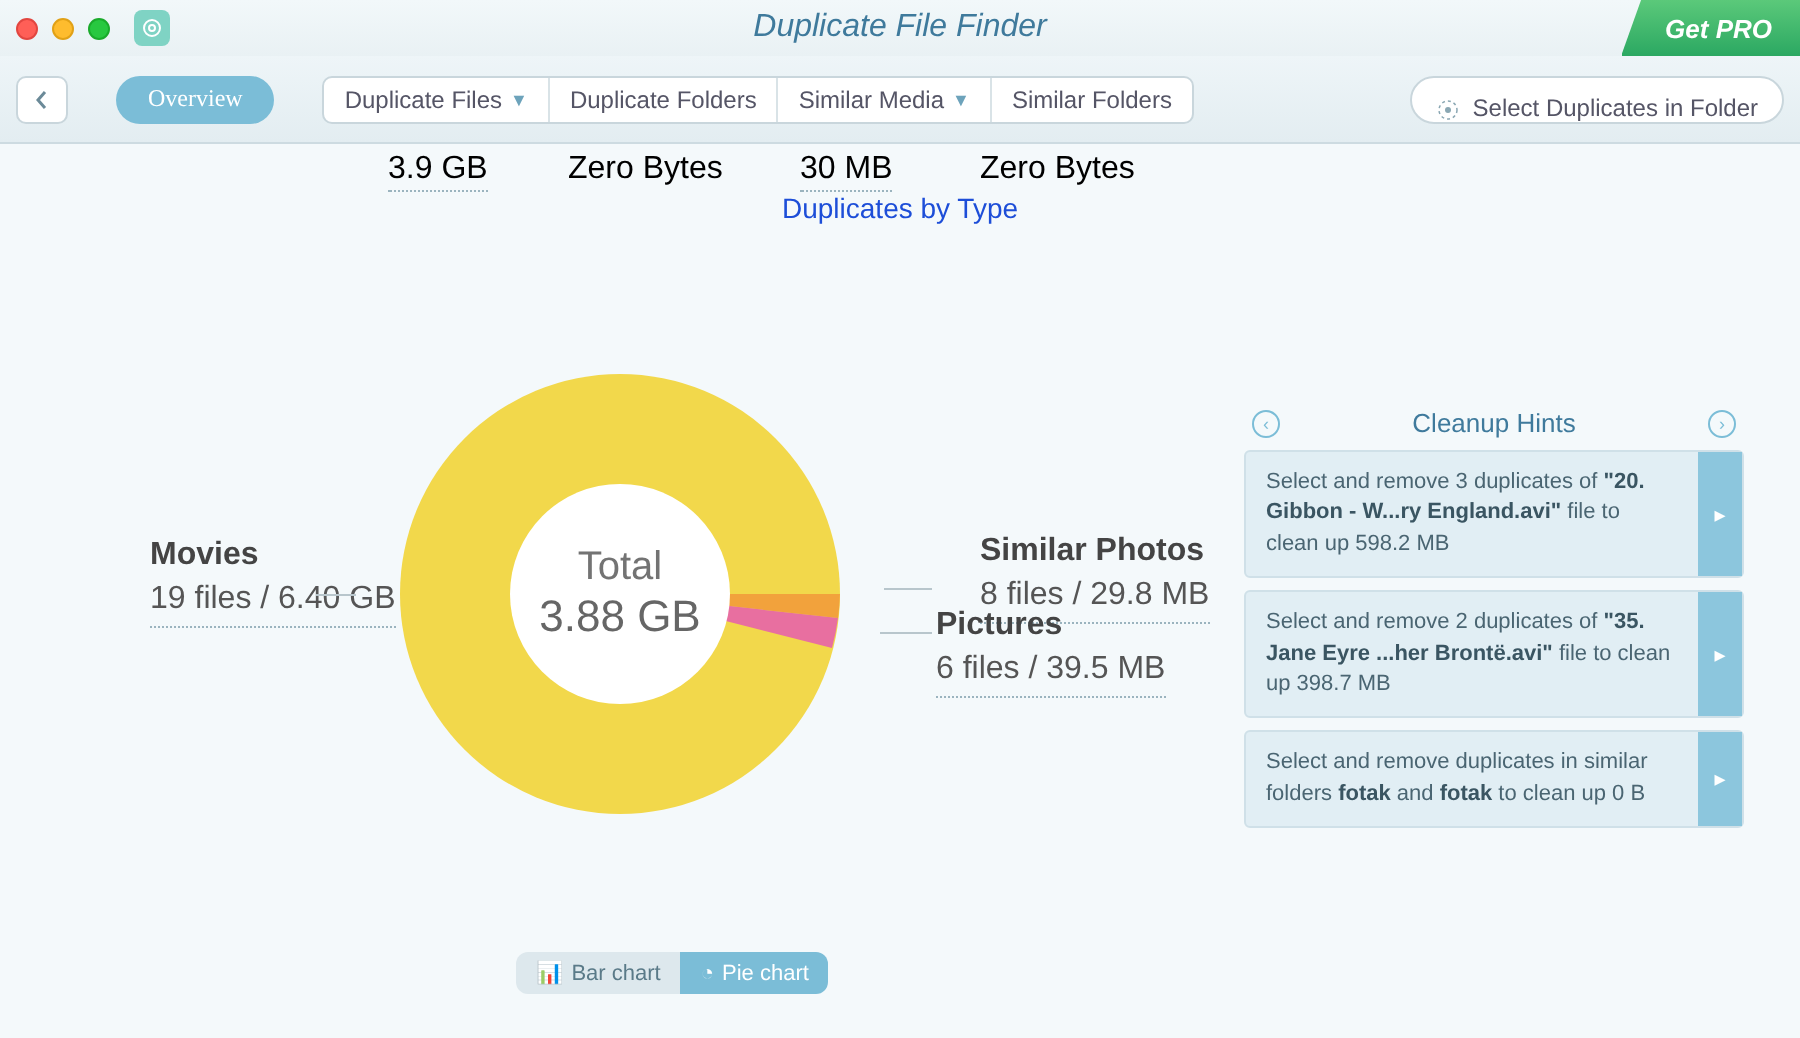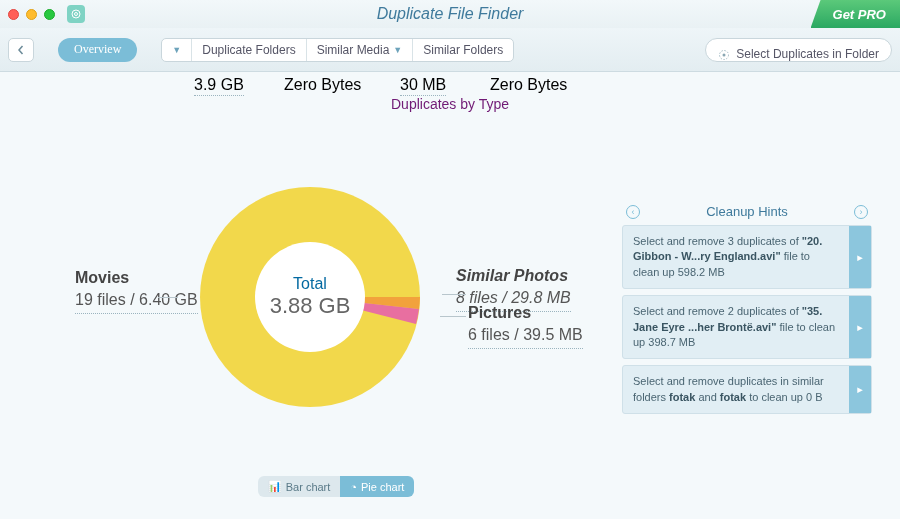--- a/index.html
+++ b/index.html
@@ -22,24 +22,24 @@
   .spacer8{width:8px;}
   .segmented { display:flex; border:1px solid #c9d6dc; border-radius:5px; background:#fff; overflow:hidden; height:24px;}
   .segmented .seg { padding:0 10px; font-size:12px; color:#556; display:flex; align-items:center; gap:4px; border-right:1px solid #d9e3e7;}
   .segmented .seg:last-child{border-right:none;}
   .seg .chev { font-size:9px; color:#6da3bb;}
   .action-btn { height:24px; border:1px solid #c9d6dc; border-radius:12px; background:#fff; padding:0 12px; font-size:12px; color:#556; display:flex; align-items:flex-end; gap:6px;}
   .action-btn .ico{width:12px;height:12px;}
   .sublabel { position:absolute; text-align:center;}
   .underline { border-bottom:1px dotted #9bb4bf; display:inline-block; padding-bottom:1px;}
   .content { position:absolute; top:72px; left:0; right:0; bottom:0;}
-  .chart-title { text-align:center; font-size:14px; color:#701a75; margin-top:24px;}
+  .chart-title { text-align:center; font-size:14px; color:#1d4ed8; margin-top:24px;}
   .donut-wrap { position:absolute; left:175px; top:90px; width:270px; height:270px;}
   .donut-center { position:absolute; left:50%; top:50%; transform:translate(-50%,-50%); text-align:center; color:#666;}
-  .donut-center .t1{font-size:16px; color:#0369a1;}
+  .donut-center .t1{font-size:20px; color:#737373;}
   .donut-center .t2{font-size:22px; color:#666;}
   .cat-label { position:absolute; font-size:16px; color:#444; line-height:1.4;}
   .cat-label .cname{font-weight:600;}
   .cat-label .cstat{color:#555;}
   .cat-label.left{text-align:left;}
   .leader { position:absolute; border-top:1px solid #b8c6cc;}
   .chart-toggle { position:absolute; left:258px; bottom:22px; display:flex; border-radius:6px; overflow:hidden; font-size:11px;}
   .chart-toggle .tgl{padding:4px 10px; display:flex; align-items:center; gap:4px;}
   .tgl.bar{background:#dde8ed; color:#5a7a88;}
   .tgl.pie{background:#7bbdd7; color:#fff;}
@@ -75,20 +75,21 @@
   <div class="back-btn">
     <svg viewBox="0 0 10 10">
         <path d="M6.5 1 L3 5 L6.5 9" fill="none" stroke="#6b8a98" stroke-width="1.5"></path>
       </svg>
   </div>
   <div class="spacer8"></div>
   <div class="pill-btn overview">Overview</div>
   <div class="spacer8"></div>
   <div class="segmented">
     <div class="seg">
+        <span>Duplicate Files</span>
         <span class="chev">▼</span>
       </div>
     <div class="seg">
         <span>Duplicate Folders</span>
       </div>
     <div class="seg">
         <span>Similar Media</span>
         <span class="chev">▼</span>
       </div>
     <div class="seg">
@@ -125,21 +126,21 @@
       <div class="t2">3.88 GB</div>
     </div>
   </div>
 
   <div class="cat-label left" style="left:75px; top:195px;">
     <div class="cname">Movies</div>
     <div class="cstat underline">19 files / 6.40 GB</div>
   </div>
   <div class="leader" style="left:158px; top:225px; width:20px;"></div>
 
-  <div class="cat-label" style="left:456px; top:193px;font-style:italic;">
+  <div class="cat-label" style="left:490px; top:193px;">
     <div class="cname">Similar Photos</div>
     <div class="cstat underline">8 files / 29.8 MB</div>
   </div>
   <div class="leader" style="left:442px; top:222px; width:24px;"></div>
 
   <div class="cat-label" style="left:468px; top:230px;">
     <div class="cname">Pictures</div>
     <div class="cstat underline">6 files / 39.5 MB</div>
   </div>
   <div class="leader" style="left:440px; top:244px; width:26px;"></div>

